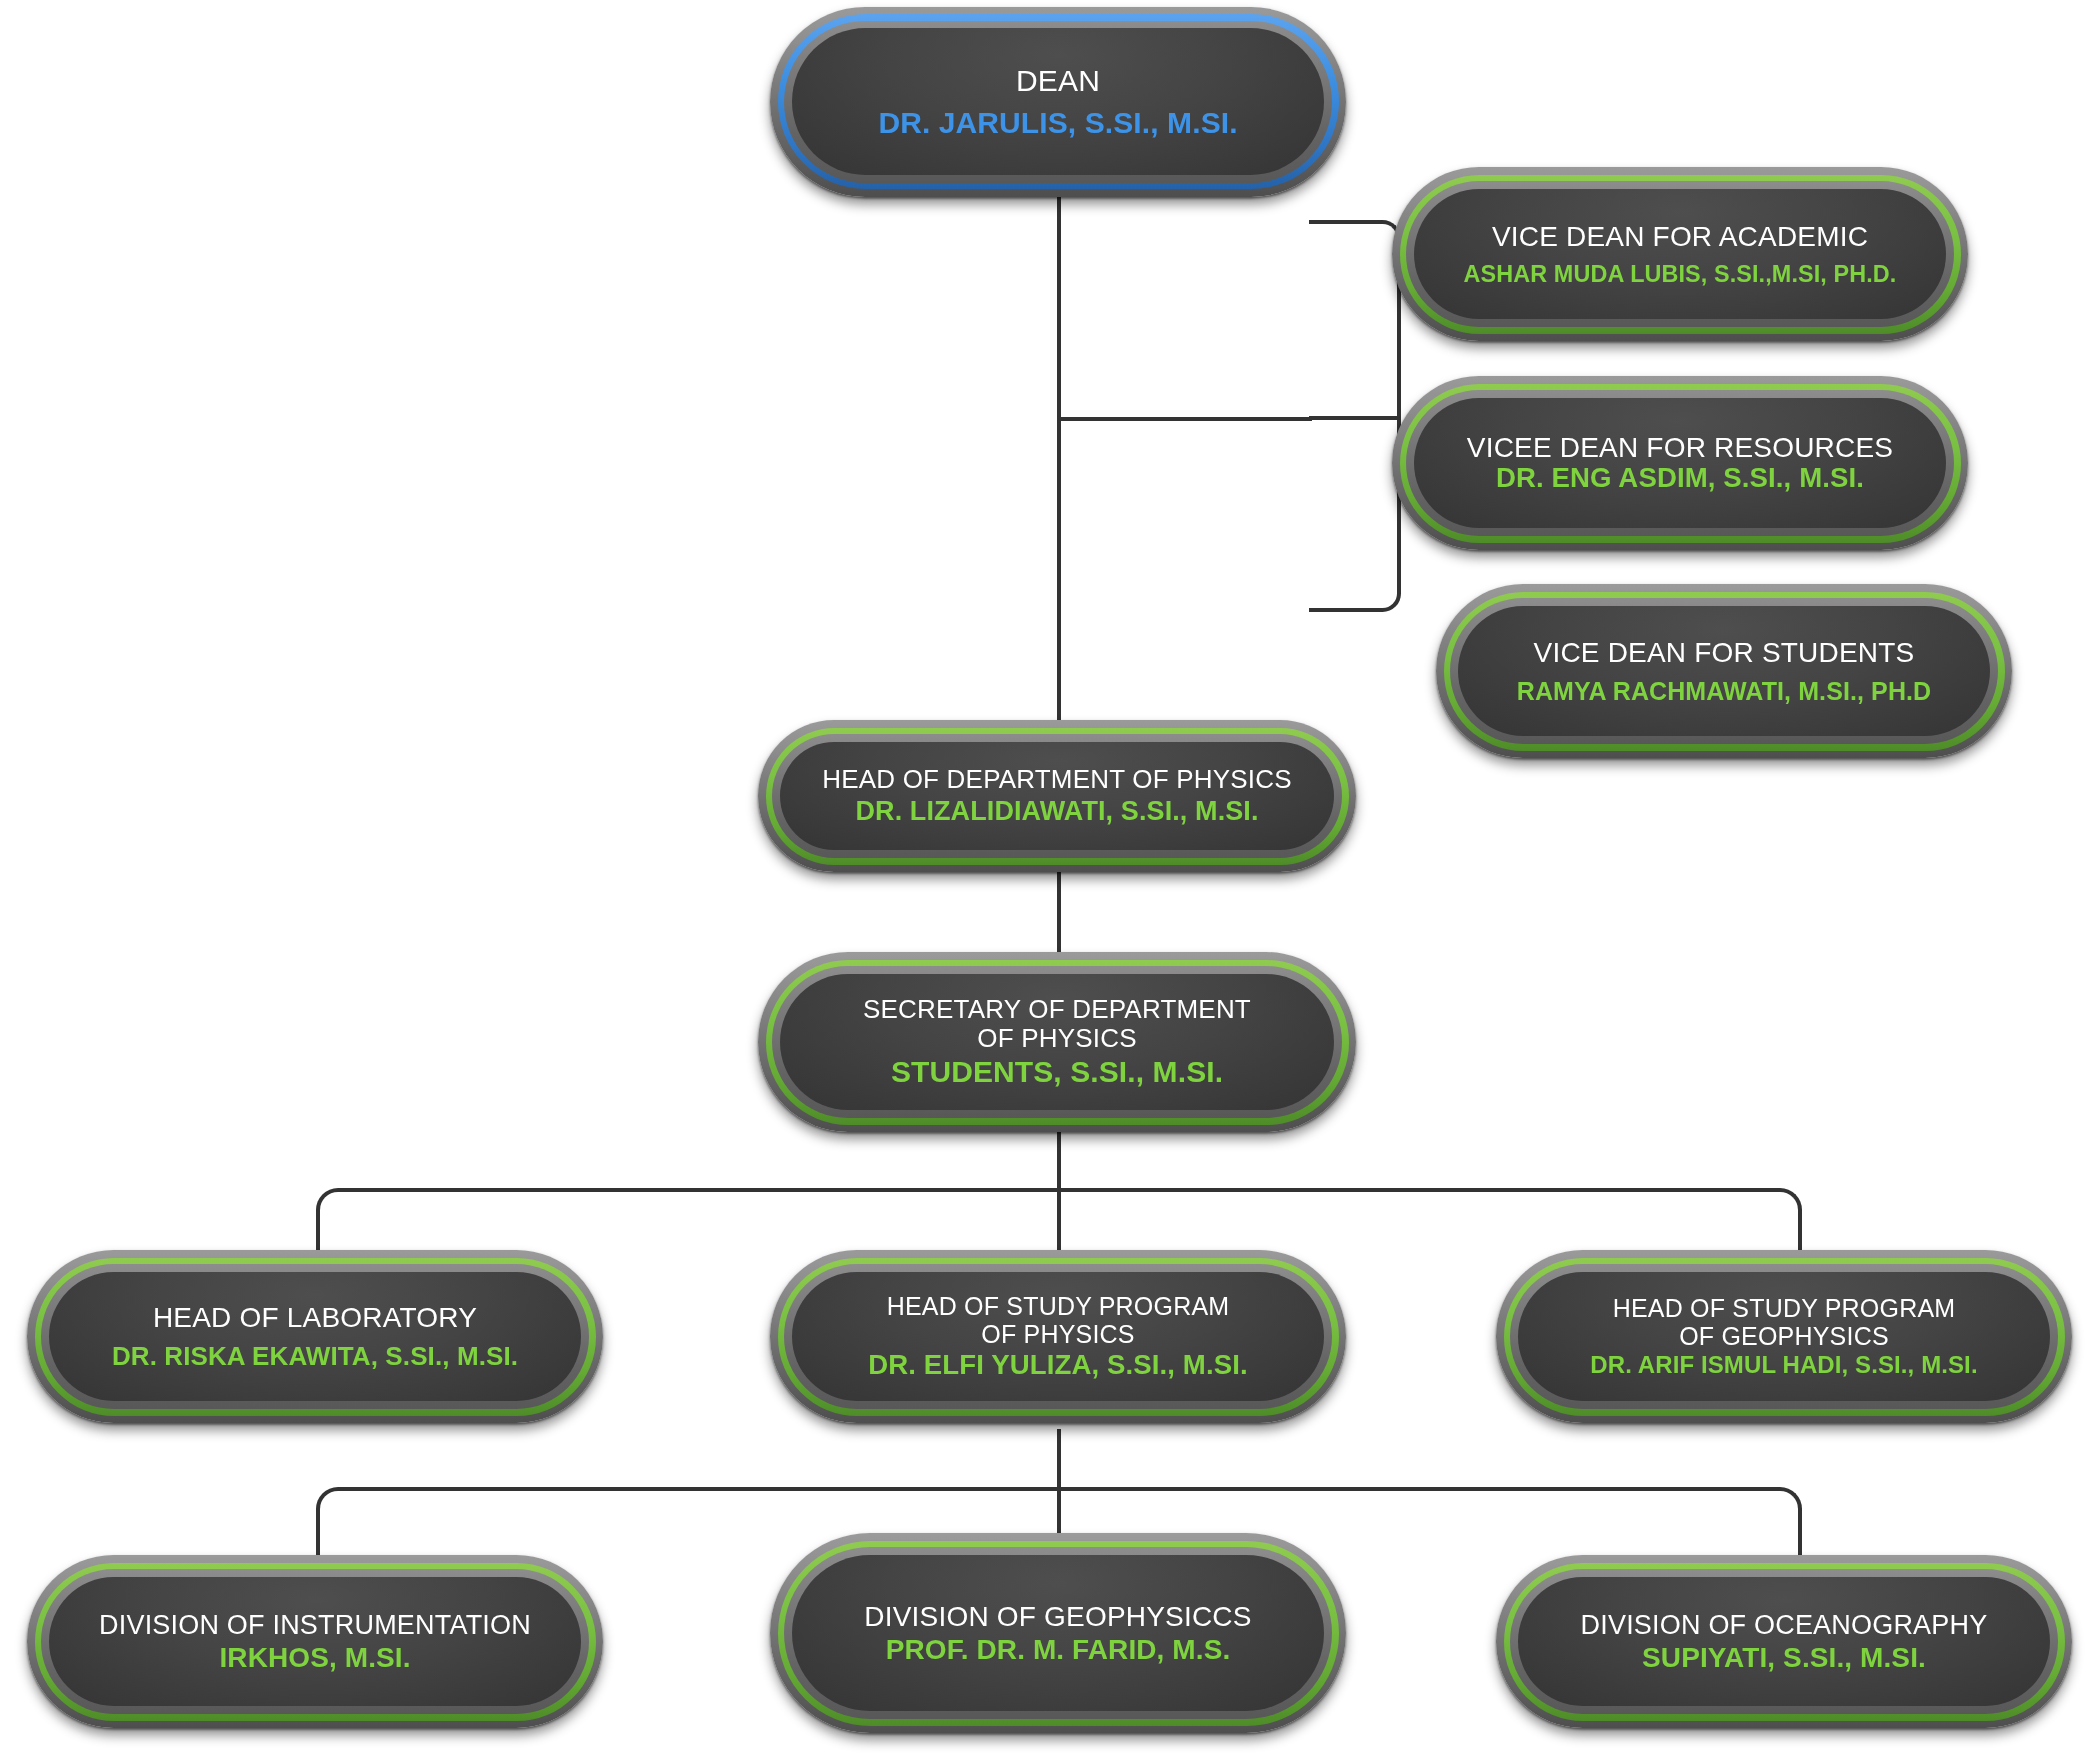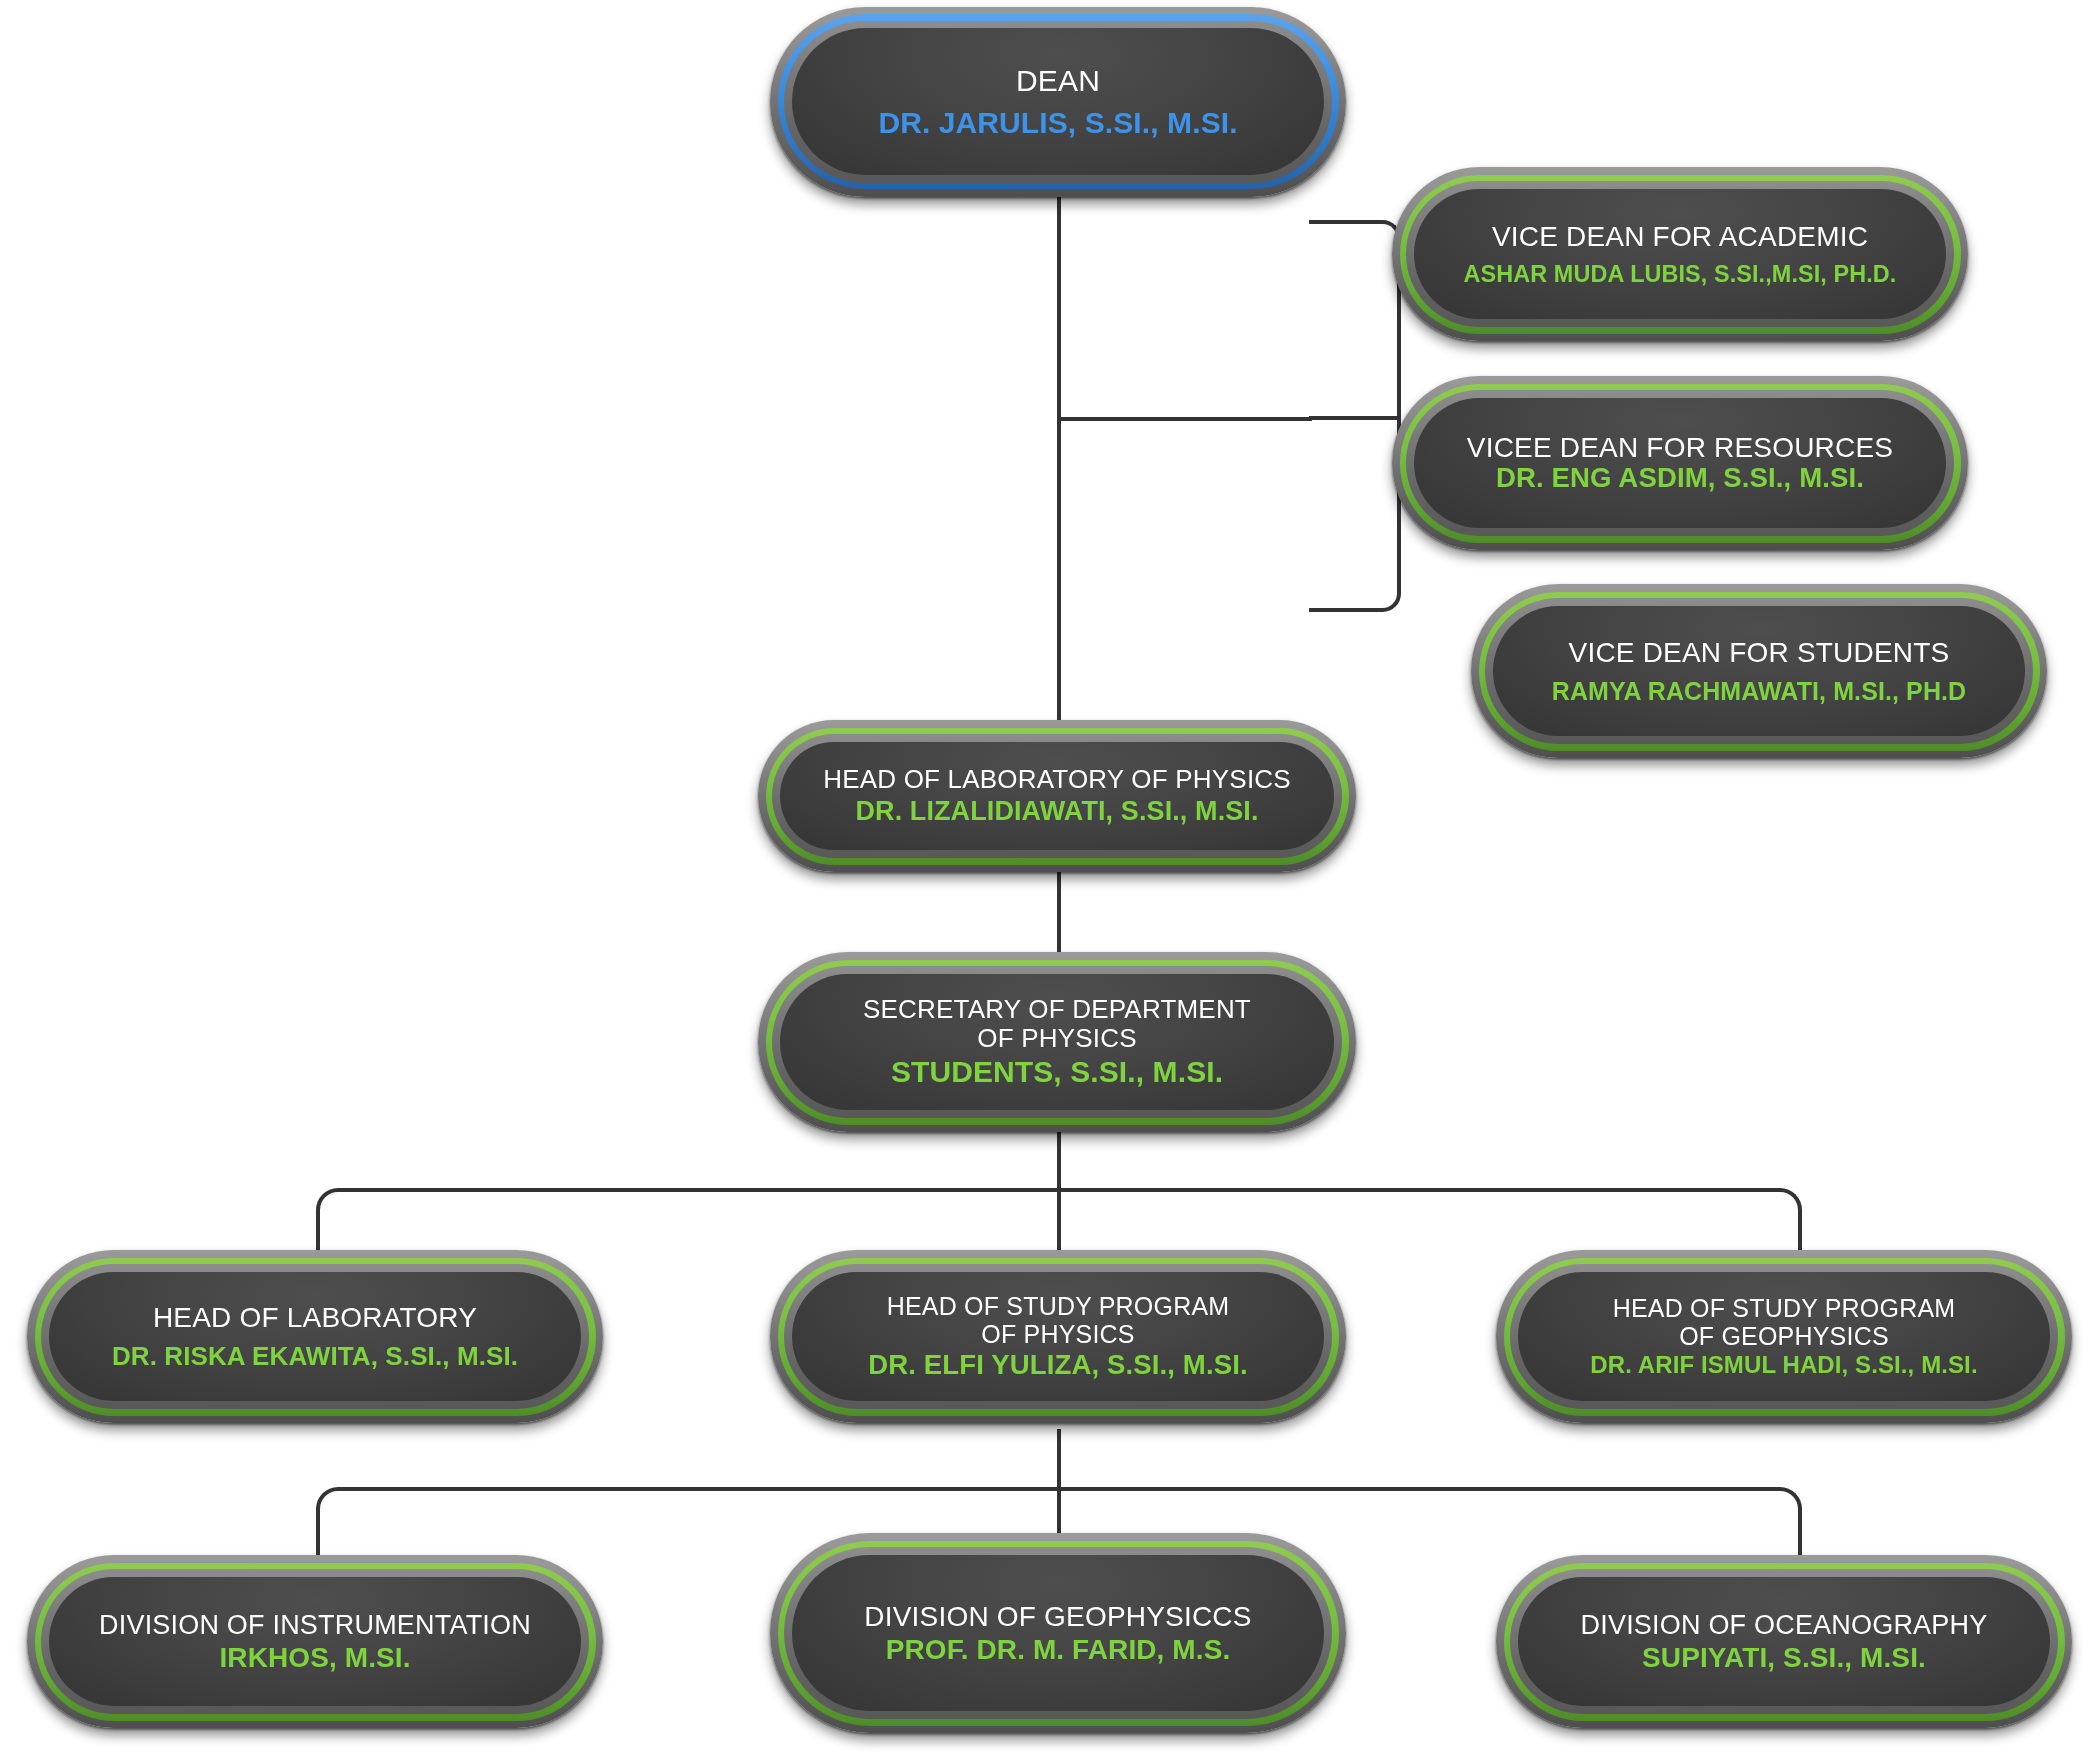--- a/index.html
+++ b/index.html
@@ -166,36 +166,36 @@
     <div class="ring">
       <div class="ring2">
         <div class="inner">
           <div class="title fs-34">VICEE DEAN FOR RESOURCES</div>
           <div class="name fs-33 gap-6">DR. ENG ASDIM, S.SI., M.SI.</div>
         </div>
       </div>
     </div>
   </div>
 
-  <div class="node" style="left:1471px; top:584px; width:576px; height:174px;">
+  <div class="node" style="left:1436px; top:584px; width:576px; height:174px;">
     <div class="ring">
       <div class="ring2">
         <div class="inner">
           <div class="title fs-34">VICE DEAN FOR STUDENTS</div>
           <div class="name fs-30 gap-10">RAMYA RACHMAWATI, M.SI., PH.D</div>
         </div>
       </div>
     </div>
   </div>
 
   <div class="node" style="left:758px; top:720px; width:598px; height:152px;">
     <div class="ring">
       <div class="ring2">
         <div class="inner">
-          <div class="title fs-31">HEAD OF LABORATORY OF PHYSICS</div>
+          <div class="title fs-31">HEAD OF DEPARTMENT OF PHYSICS</div>
           <div class="name fs-32 gap-2">DR. LIZALIDIAWATI, S.SI., M.SI.</div>
         </div>
       </div>
     </div>
   </div>
 
   <div class="node" style="left:758px; top:952px; width:598px; height:180px;">
     <div class="ring">
       <div class="ring2">
         <div class="inner">

